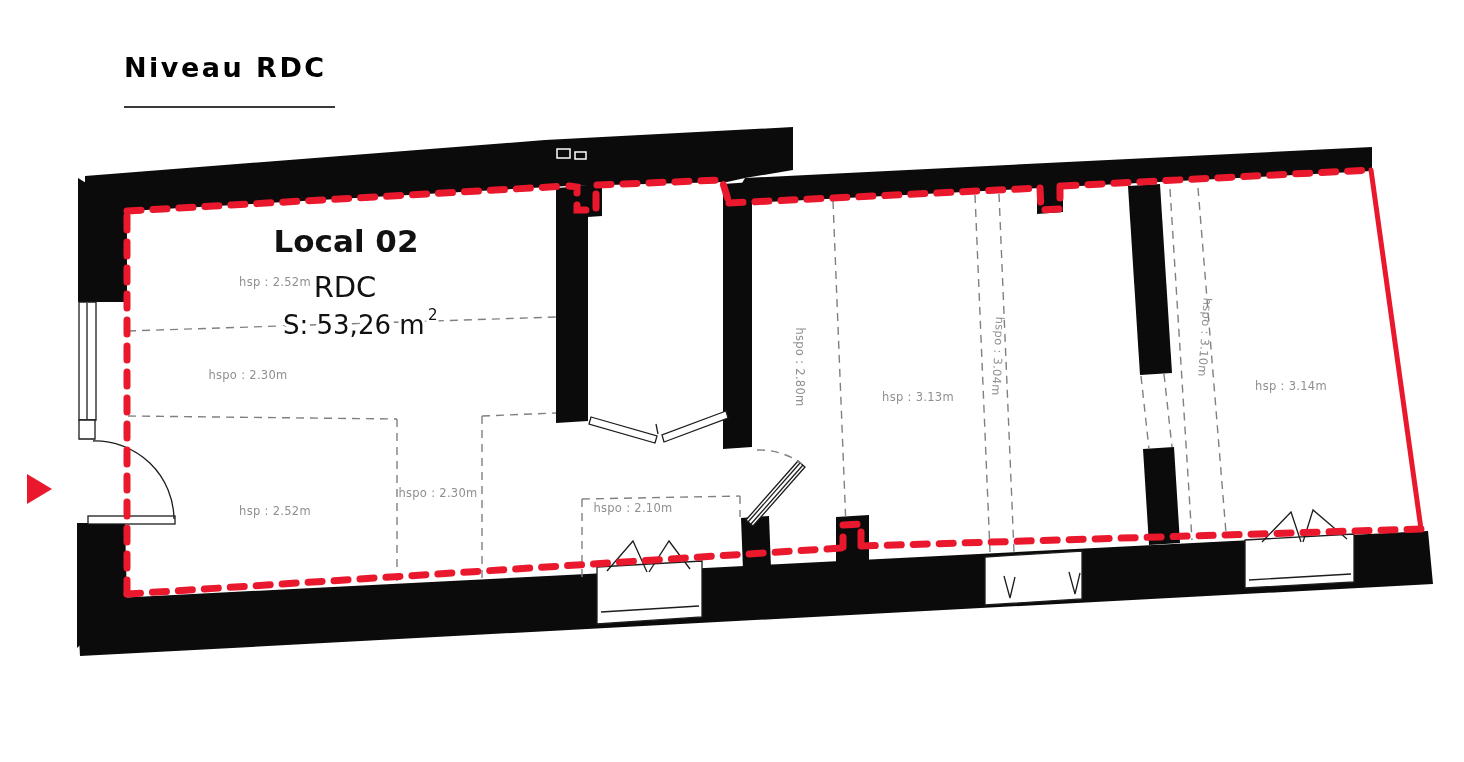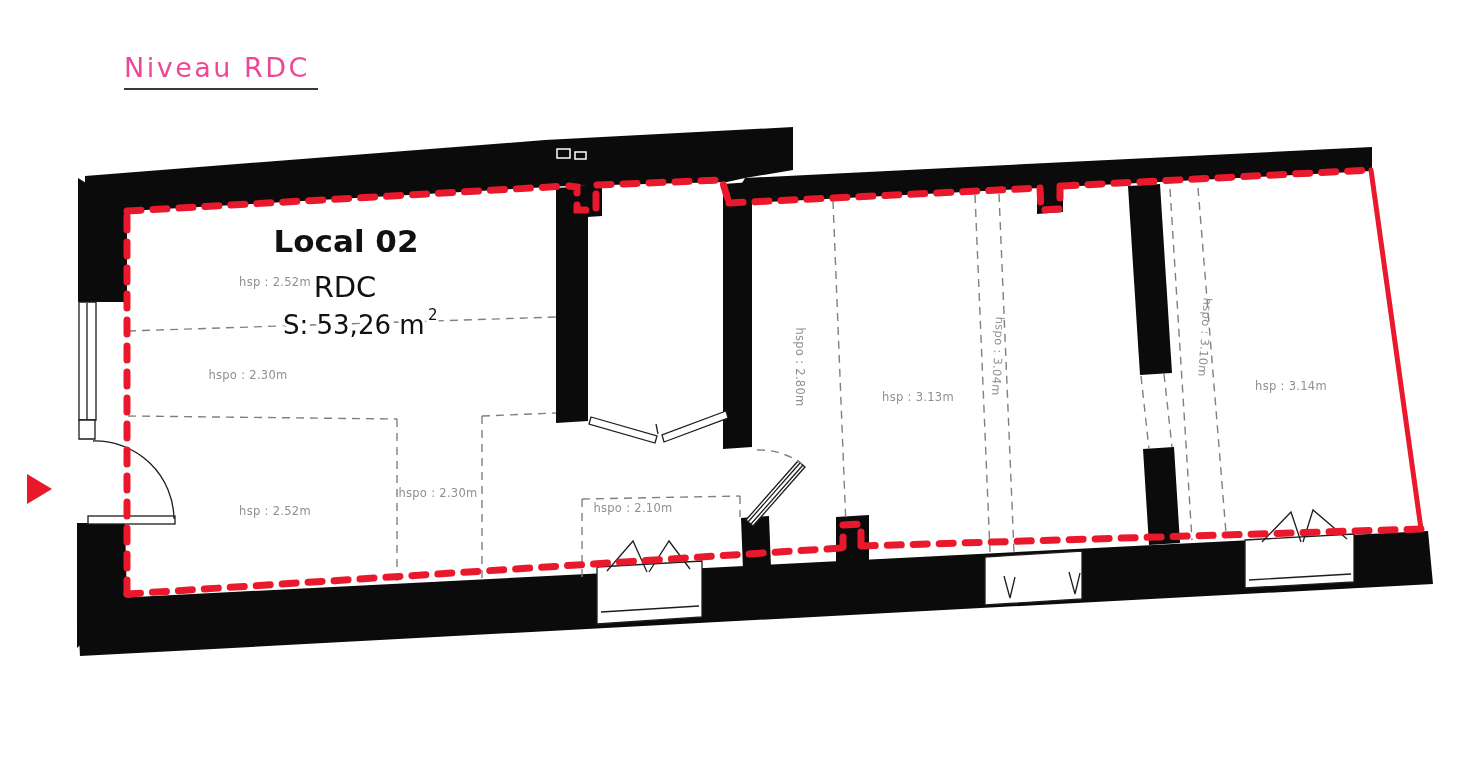--- a/index.html
+++ b/index.html
@@ -9,23 +9,23 @@
     --label-gray:#8f8f8f;
     --text-dark:#111111;
   }
   html,body{margin:0;padding:0;background:#ffffff;}
   .stage{
     position:relative;width:1464px;height:762px;background:#fff;overflow:hidden;
     font-family:"DejaVu Sans","Liberation Sans",sans-serif;
   }
   .page-title{
     position:absolute;left:124px;top:52px;
-    font-size:27px;letter-spacing:2.5px;color:#ec4899;
-    border-bottom:2px solid #3a3a3a;padding:0 8px 5px 0;
-    font-weight:400;
+    font-size:27px;letter-spacing:2.5px;color:#000000;
+    border-bottom:2px solid #3a3a3a;padding:0 8px 23px 0;
+    font-weight:700;
   }
   svg{position:absolute;left:0;top:0;}
   .wall{fill:var(--wall-black);stroke:none;}
   .red-dash{fill:none;stroke:var(--boundary-red);stroke-width:7;stroke-dasharray:14 12;stroke-linecap:round;}
   .red-solid{fill:none;stroke:var(--boundary-red);stroke-width:5;stroke-linecap:round;}
   .red-fill{fill:var(--boundary-red);}
   .g-dash{fill:none;stroke:var(--hidden-line-gray);stroke-width:1.4;stroke-dasharray:8 6;}
   .thin{fill:none;stroke:#1d1d1d;stroke-width:1.3;}
   .win{fill:#ffffff;stroke:#1d1d1d;stroke-width:1.3;}
   .bracket{fill:none;stroke:#ffffff;stroke-width:1.5;}

